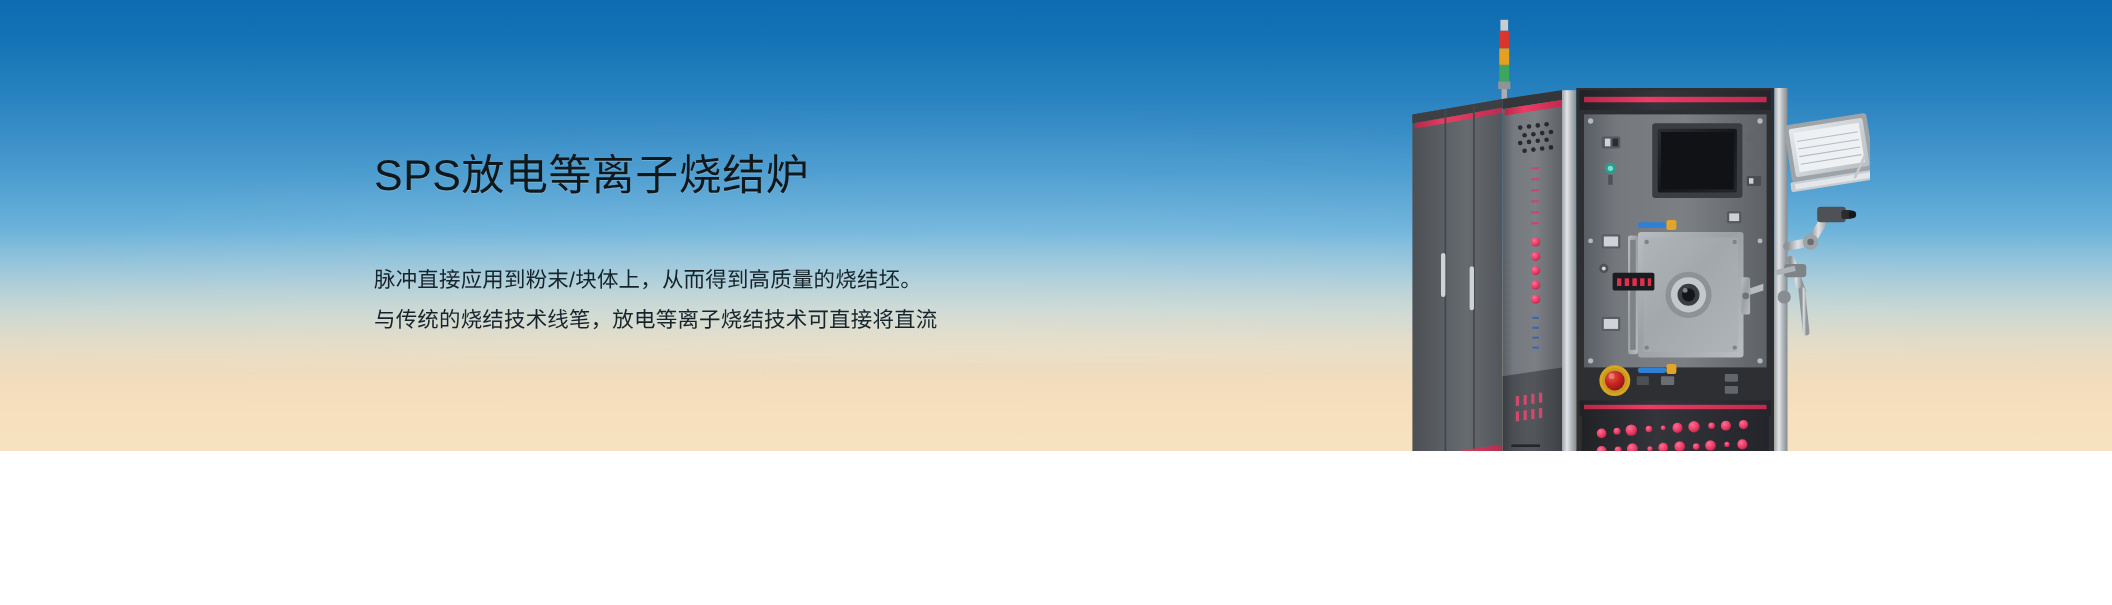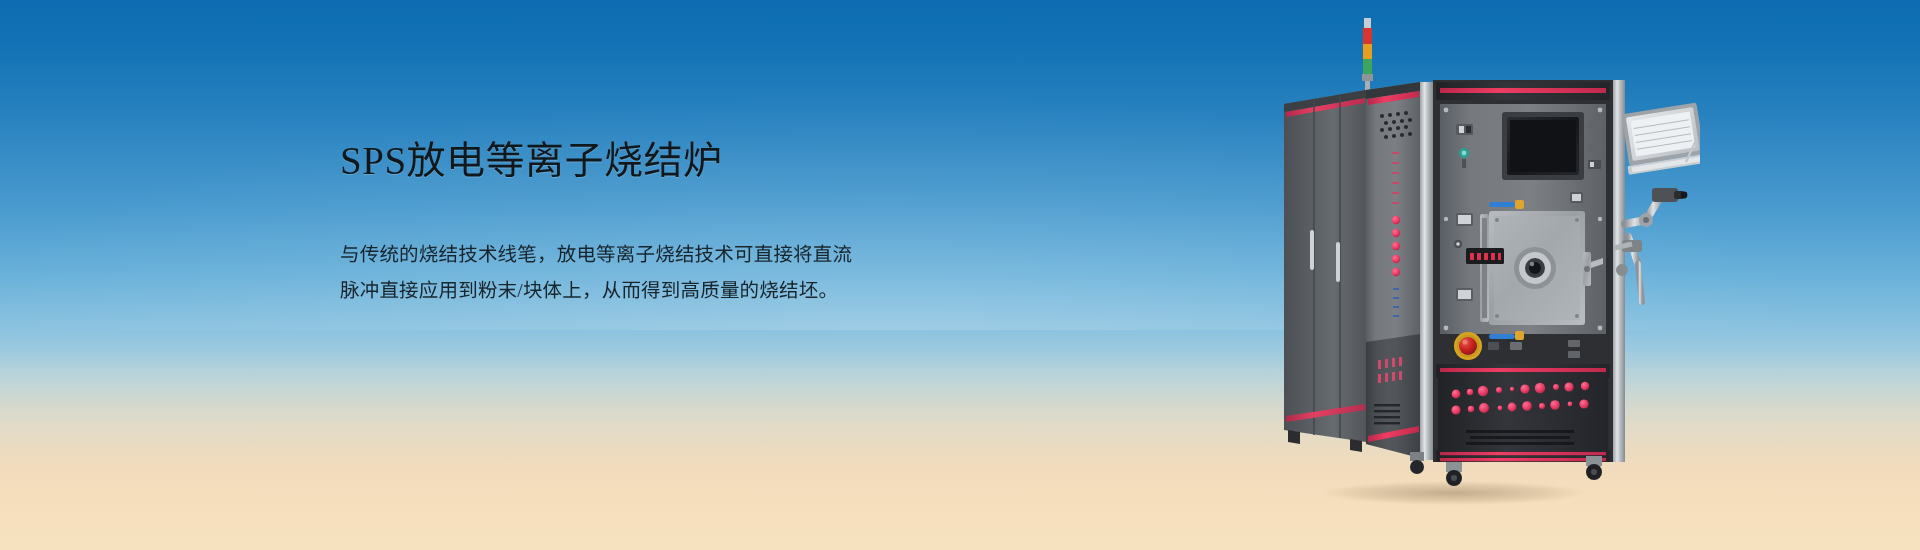--- a/index.html
+++ b/index.html
@@ -4,23 +4,23 @@
 <title>SPS</title>
 <style>
   html, body {
     margin: 0;
     padding: 0;
     background: #ffffff;
   }
   #banner {
     position: relative;
     width: 1920px;
-    height: 550px;
+    height: 410px;
     overflow: hidden;
-    font-family: Liberation Serif, serif;
+    font-family: Liberation Sans, sans-serif;
   }
   
   #bg-gradient {
     position: absolute;
     inset: 0;
     background: linear-gradient(to bottom,
         #0e6db2 0%,
         #1272b5 8%,
         #2a83c0 22%,
         #4a9bcf 38%,
@@ -96,22 +96,22 @@
 
 <div id="banner">
 
   <div id="bg-gradient"></div>
   <div id="bg-sheen"></div>
   <div id="bg-floorglow"></div>
 
   <div id="text-block">
     <h1 id="headline">SPS放电等离子烧结炉</h1>
     <p id="subcopy">
+      <span class="line">脉冲直接应用到粉末/块体上，从而得到高质量的烧结坯。</span>
       <span class="line">与传统的烧结技术线笔，放电等离子烧结技术可直接将直流</span>
-      <span class="line">脉冲直接应用到粉末/块体上，从而得到高质量的烧结坯。</span>
     </p>
   </div>
 
   <div id="machine-shadow"></div>
   <div id="machine-wrap">
     <svg width="430" height="520" viewBox="0 0 430 520" xmlns="http://www.w3.org/2000/svg">
       <defs>
         <linearGradient id="gPanel" x1="0" y1="0" x2="1" y2="0">
           <stop offset="0%" stop-color="#595e64"></stop>
           <stop offset="18%" stop-color="#75797e"></stop>

